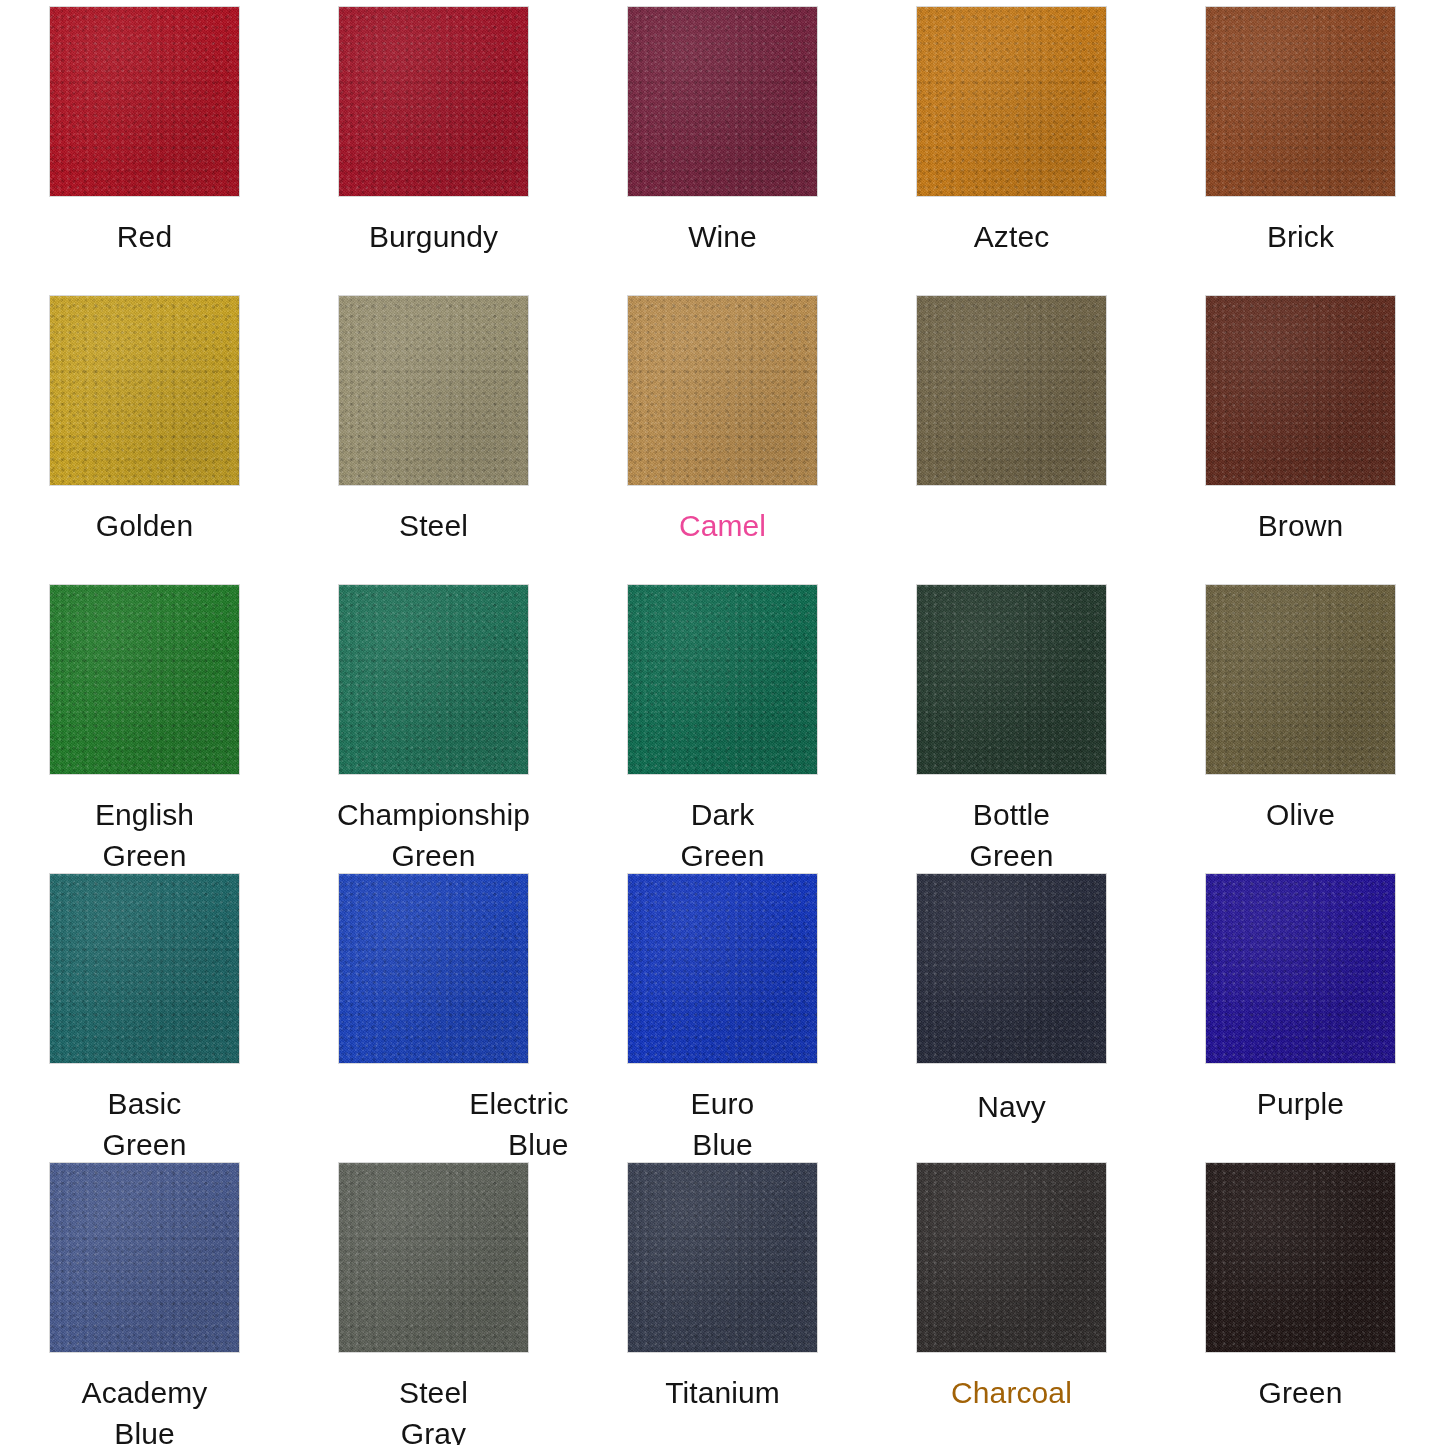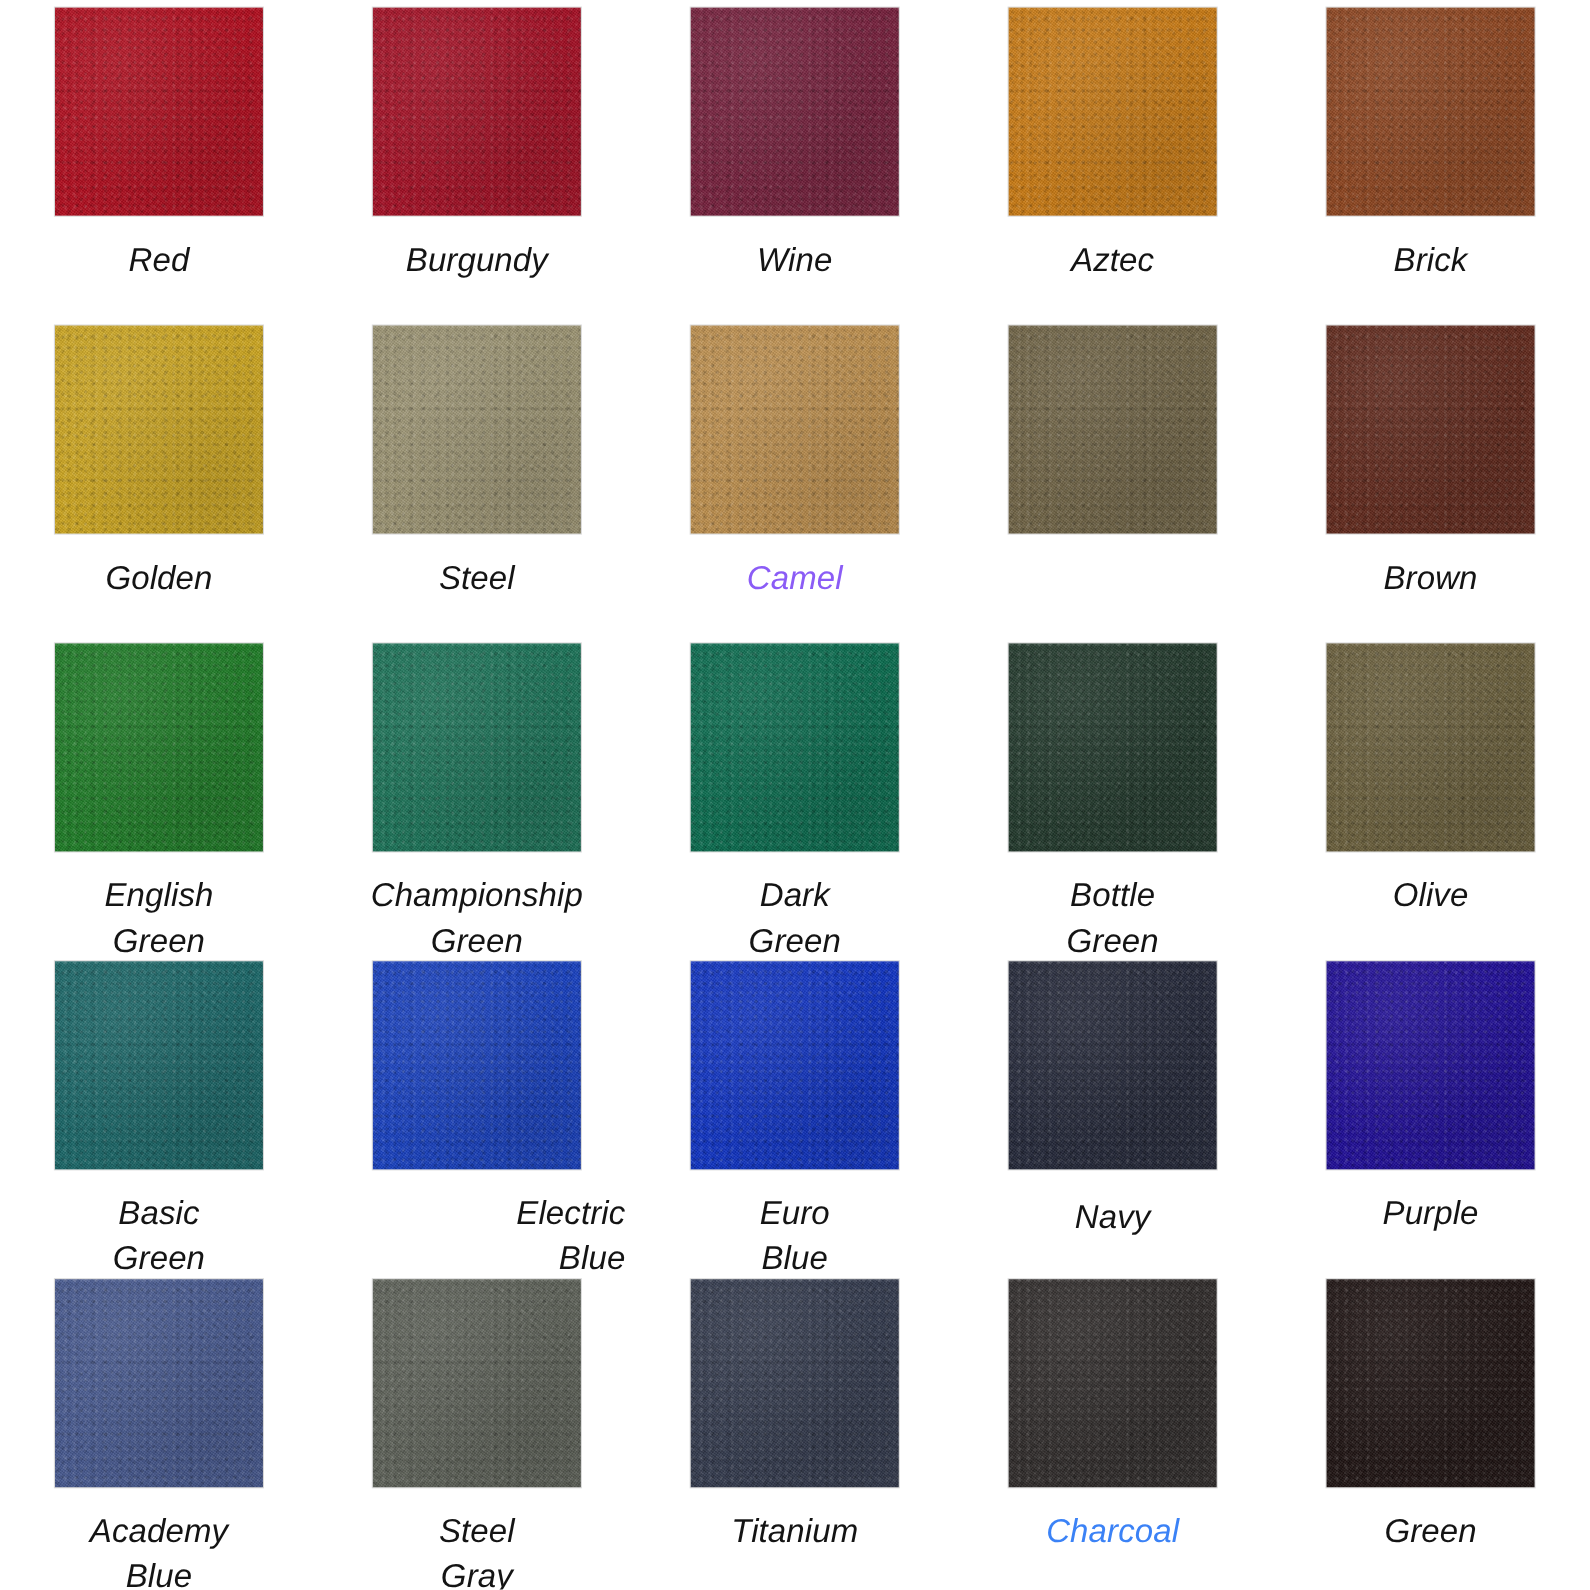--- a/index.html
+++ b/index.html
@@ -18,21 +18,20 @@
   }
 
   #swatch-grid {
     width: 1445px;
     height: 1445px;
     display: grid;
     grid-template-columns: repeat(5, 289px);
     grid-template-rows: repeat(5, 289px);
     align-items: start;
     justify-items: center;
-    font-style: italic;
   }
 
   .swatch-cell {
     width: 289px;
     height: 289px;
     display: flex;
     flex-direction: column;
     align-items: center;
     padding-top: 7px;
   }
@@ -117,21 +116,21 @@
     <div class="swatch-cell">
       <div class="swatch-chip" style="background-color: rgb(203, 165, 33);"></div>
       <div class="swatch-label" style="color: rgb(20, 20, 20);">Golden</div>
     </div>
     <div class="swatch-cell">
       <div class="swatch-chip" style="background-color: rgb(155, 147, 114);"></div>
       <div class="swatch-label" style="color: rgb(20, 20, 20);">Steel</div>
     </div>
     <div class="swatch-cell">
       <div class="swatch-chip" style="background-color: rgb(189, 143, 78);"></div>
-      <div class="swatch-label" style="color: #8b5cf6;">Camel</div>
+      <div class="swatch-label" style="color: #ec4899;">Camel</div>
     </div>
     <div class="swatch-cell">
       <div class="swatch-chip" style="background-color: rgb(112, 100, 70);"></div>
     </div>
     <div class="swatch-cell">
       <div class="swatch-chip" style="background-color: rgb(97, 41, 28);"></div>
       <div class="swatch-label" style="color: rgb(20, 20, 20);">Brown</div>
     </div>
     <div class="swatch-cell">
       <div class="swatch-chip" style="background-color: rgb(30, 123, 38);"></div>
@@ -189,19 +188,19 @@
       <div class="swatch-chip" style="background-color: rgb(93, 97, 88);"></div>
       <div class="swatch-label" style="color: rgb(20, 20, 20);">Steel
 Gray</div>
     </div>
     <div class="swatch-cell">
       <div class="swatch-chip" style="background-color: rgb(51, 58, 77);"></div>
       <div class="swatch-label" style="color: rgb(20, 20, 20);">Titanium</div>
     </div>
     <div class="swatch-cell">
       <div class="swatch-chip" style="background-color: rgb(48, 44, 43);"></div>
-      <div class="swatch-label" style="color: #3b82f6;">Charcoal</div>
+      <div class="swatch-label" style="color: #a16207;">Charcoal</div>
     </div>
     <div class="swatch-cell">
       <div class="swatch-chip" style="background-color: rgb(31, 20, 19);"></div>
       <div class="swatch-label" style="color: rgb(20, 20, 20);">Green</div>
     </div>
   </div>
 
 </body></html>

